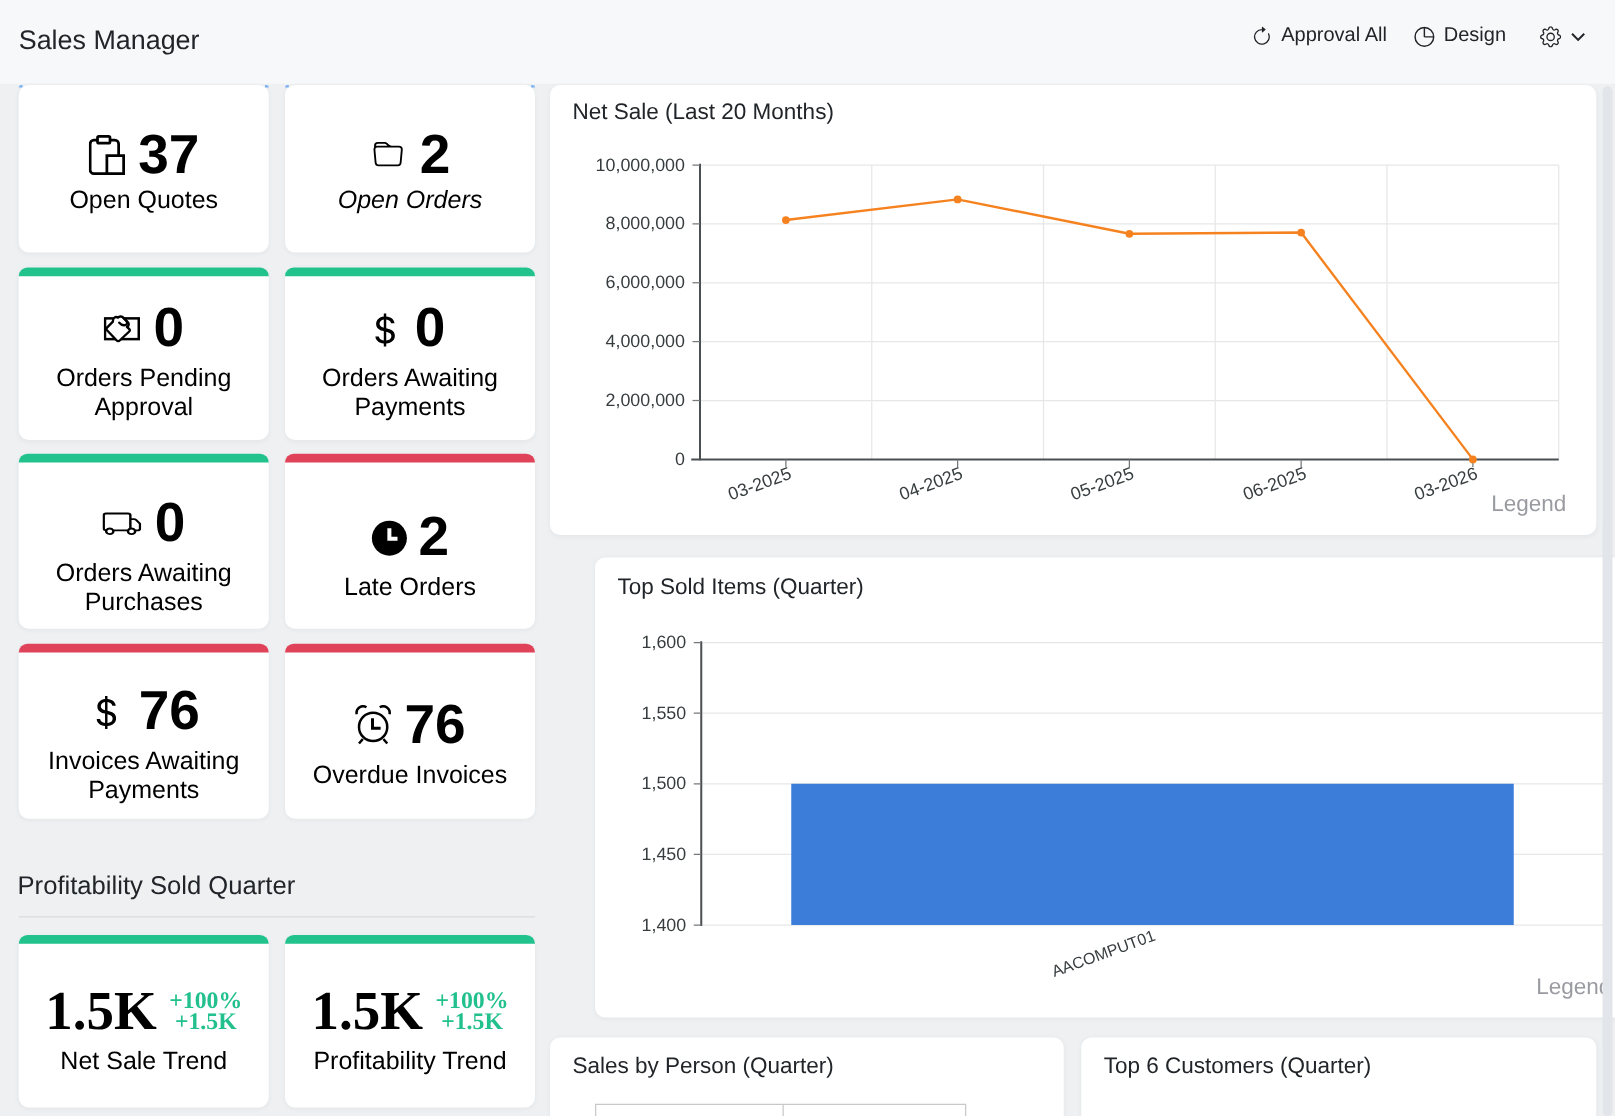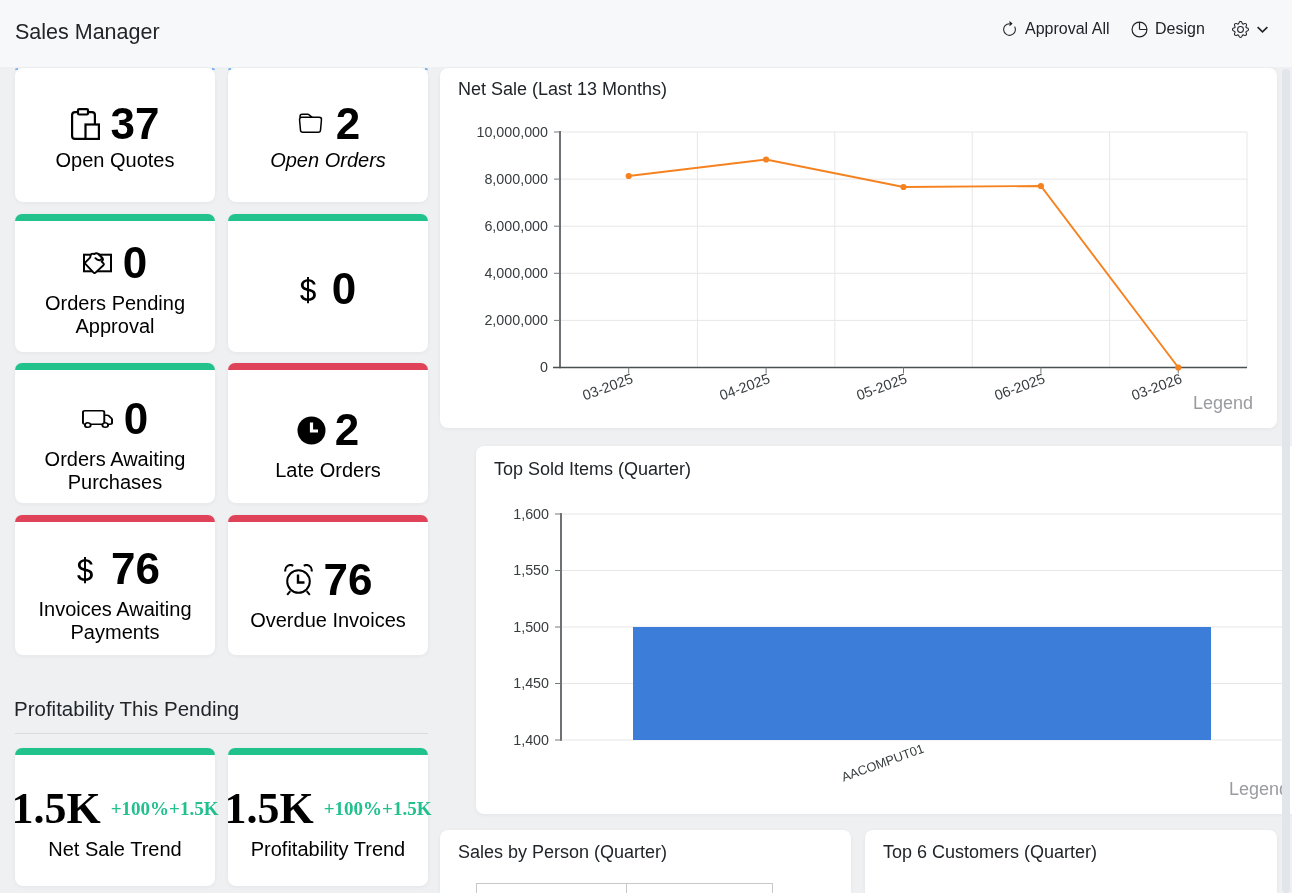--- a/index.html
+++ b/index.html
@@ -17,21 +17,21 @@
 .num { font-size:44px; font-weight:bold; color:#000; line-height:44px; }
 .klabel { font-size:20px; line-height:23px; color:#000; text-align:center; margin-top:7px; max-width:180px; }
 .ctitle { position:absolute; left:18px; font-size:18px; color:#212529; line-height:20px; }
 .corner:before, .corner:after { content:""; position:absolute; top:0; width:5px; height:3px; background:transparent; }
 .corner:before { left:0; width:3px; height:2px; background:#7cb2f2; border-top-left-radius:8px; }
 .corner:after { right:0; width:3px; height:2px; background:#7cb2f2; border-top-right-radius:8px; }
 .heading { position:absolute; left:14px; top:697px; font-size:20.5px; color:#212529; }
 .hrule { position:absolute; left:15px; top:733px; width:413px; height:1px; background:#d9dcde; }
 .trendrow { display:flex; align-items:center; justify-content:center; gap:10px;font-family:Liberation Serif, serif; }
 .bignum { font-size:44px; font-weight:bold; color:#000; line-height:44px; }
-.gblock { display:flex; color:#22c08d; font-weight:bold; font-size:19px; line-height:17px;align-items:center; }
+.gblock { display:flex; flex-direction:column; color:#22c08d; font-weight:bold; font-size:19px; line-height:17px;align-items:center; }
 .scroll { position:absolute; left:1282px; top:69px; width:8px; height:824px; border-radius:4px; background:#e2e5e9; }
 .legend { position:absolute; right:24px; font-size:18px; color:#9a9ba1; }
 </style>
 </head>
 <body>
 <div class="topbar"></div>
 <div class="title">Sales Manager</div>
 
 <div class="tb-item" id="refresh" style="left:1001px;">
 <svg width="17" height="17" viewBox="0 0 16 16" fill="#212529">
@@ -96,20 +96,21 @@
 <div class="card kpi" style="left:228px; top:214px; width:200px; height:138px; padding-top:12.5px;">
   <div class="strip green"></div>
   <div class="numrow" style="gap:16px;">
     <svg width="16" height="30" viewBox="0 0 16 30">
         <g transform="translate(-7.2,1) scale(1.875)" fill="#000">
           <path d="M4 10.781c.148 1.667 1.513 2.85 3.591 3.003V15h1.043v-1.216c2.27-.179 3.678-1.438 3.678-3.3 0-1.59-.947-2.51-2.956-3.028l-.722-.187V3.467c1.122.11 1.879.714 2.07 1.616h1.47c-.166-1.6-1.54-2.748-3.54-2.875V1H7.591v1.233c-1.939.23-3.27 1.472-3.27 3.156 0 1.454.966 2.483 2.661 2.917l.61.162v4.031c-1.149-.17-1.94-.8-2.131-1.718H4zm3.391-3.836c-1.043-.263-1.6-.825-1.6-1.616 0-.944.704-1.641 1.8-1.828v3.495l-.2-.05zm1.591 1.872c1.287.323 1.852.859 1.852 1.769 0 1.097-.826 1.828-2.2 1.939v-3.76l.348.052z"></path>
         </g>
       </svg>
     <div class="num">0</div>
   </div>
+  <div class="klabel">Orders Awaiting Payments</div>
 </div>
 <div class="card kpi" style="left:15px; top:363px; width:200px; height:140px; padding-top:24px;">
   <div class="strip green"></div>
   <div class="numrow">
     <svg width="31" height="24" viewBox="0 0 16 16" fill="#000" preserveAspectRatio="none">
         <path d="M0 3.5A1.5 1.5 0 0 1 1.5 2h9A1.5 1.5 0 0 1 12 3.5V5h1.02a1.5 1.5 0 0 1 1.17.563l1.481 1.85a1.5 1.5 0 0 1 .329.938V10.5a1.5 1.5 0 0 1-1.5 1.5H14a2 2 0 1 1-4 0H5a2 2 0 1 1-3.998-.085A1.5 1.5 0 0 1 0 10.5v-7zm1.294 7.456A1.999 1.999 0 0 1 4.732 11h5.536a2.01 2.01 0 0 1 .732-.732V3.5a.5.5 0 0 0-.5-.5h-9a.5.5 0 0 0-.5.5v7a.5.5 0 0 0 .294.456zM12 10a2 2 0 0 1 1.732 1h.768a.5.5 0 0 0 .5-.5V8.35a.5.5 0 0 0-.11-.312l-1.48-1.85A.5.5 0 0 0 13.02 6H12v4zm-9 1a1 1 0 1 0 0 2 1 1 0 0 0 0-2zm9 0a1 1 0 1 0 0 2 1 1 0 0 0 0-2z"></path>
       </svg>
     <div class="num">0</div>
   </div>
   <div class="klabel">Orders Awaiting Purchases</div>
@@ -147,21 +148,21 @@
         <path d="M1.4 7.4 A5.2 5.2 0 0 1 9.2 1.8"></path>
         <path d="M27.6 7.4 A5.2 5.2 0 0 0 19.8 1.8"></path>
         <path d="M6.3 27.2 L3.2 30.8"></path>
         <path d="M22.7 27.2 L25.8 30.8"></path>
       </g>
     </svg>
     <div class="num">76</div>
   </div>
   <div class="klabel">Overdue Invoices</div>
 </div>
-<div class="heading">Profitability This Pending</div>
+<div class="heading">Profitability Sold Quarter</div>
 <div class="hrule"></div>
 <div class="card kpi" style="left:15px; top:748px; width:200px; height:138px; padding-top:13px;">
   <div class="strip green"></div>
   <div class="trendrow">
     <div class="bignum">1.5K</div>
     <div class="gblock">
         <span>+100%</span>
         <span>+1.5K</span>
       </div>
   </div>
@@ -173,21 +174,21 @@
     <div class="bignum">1.5K</div>
     <div class="gblock">
         <span>+100%</span>
         <span>+1.5K</span>
       </div>
   </div>
   <div class="klabel" style="max-width:200px;">Profitability Trend</div>
 </div>
 
 <div class="card" style="left:440px; top:68px; width:837px; height:360px;">
-  <div class="ctitle" style="top:11px;">Net Sale (Last 13 Months)</div>
+  <div class="ctitle" style="top:11px;">Net Sale (Last 20 Months)</div>
   <svg width="837" height="360" style="position:absolute;left:0;top:0;" font-family="Liberation Sans, sans-serif">
     <g stroke="#e7e7e7" stroke-width="1">
       <line x1="120" y1="64" x2="807" y2="64"></line>
       <line x1="120" y1="111.1" x2="807" y2="111.1"></line>
       <line x1="120" y1="158.2" x2="807" y2="158.2"></line>
       <line x1="120" y1="205.3" x2="807" y2="205.3"></line>
       <line x1="120" y1="252.4" x2="807" y2="252.4"></line>
       <line x1="257.4" y1="64" x2="257.4" y2="299.5"></line>
       <line x1="394.8" y1="64" x2="394.8" y2="299.5"></line>
       <line x1="532.2" y1="64" x2="532.2" y2="299.5"></line>

